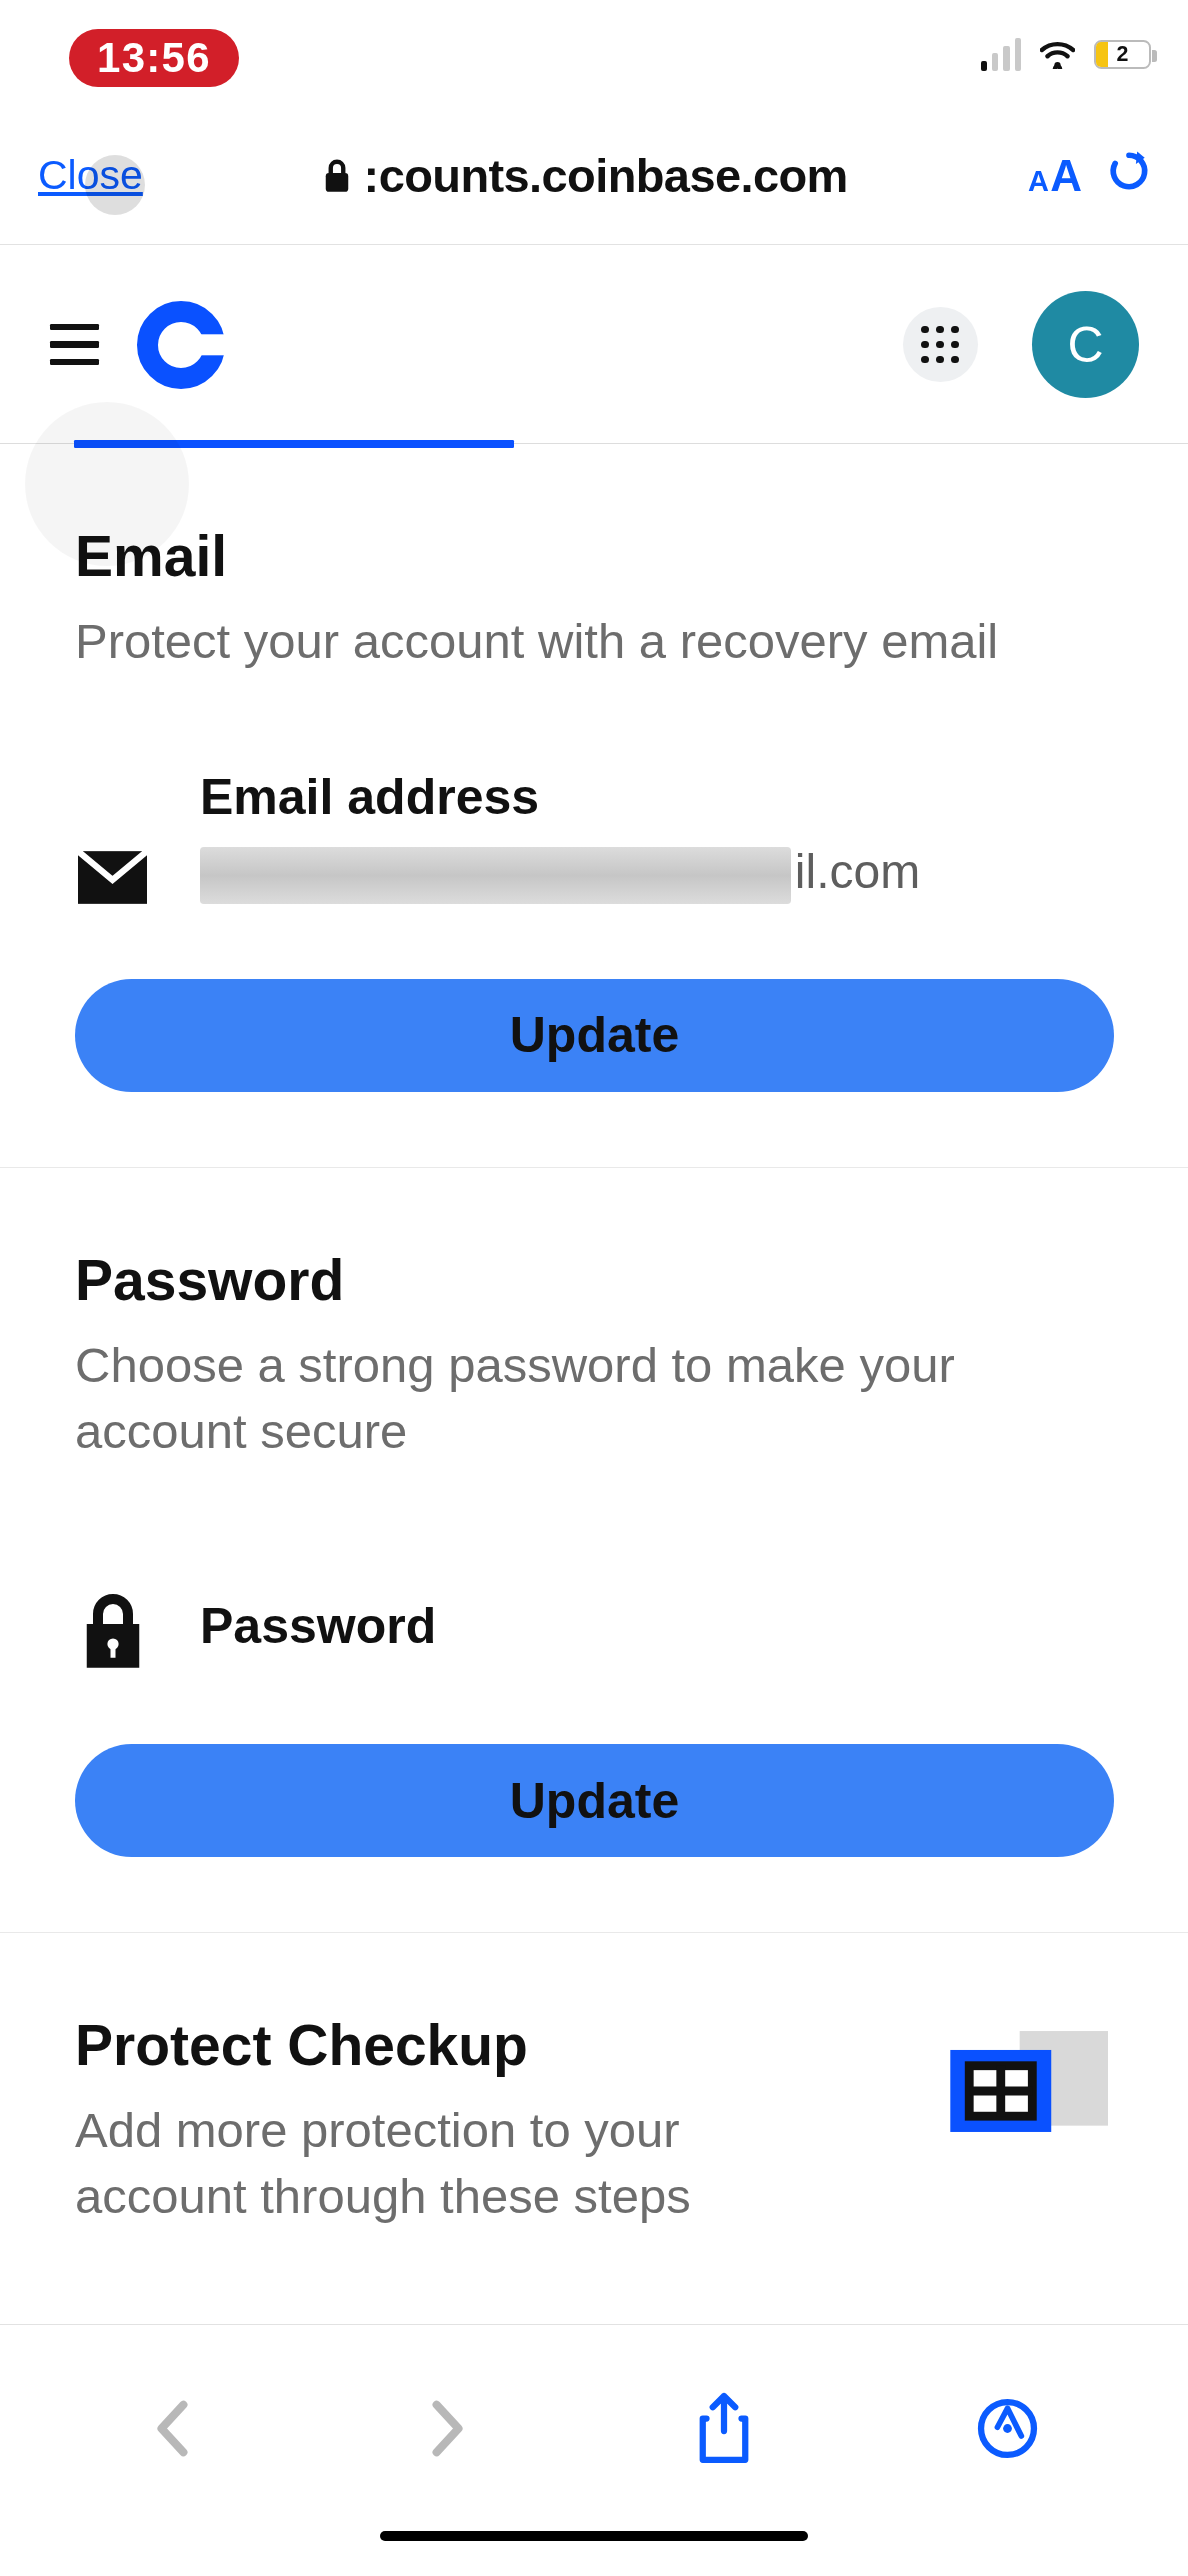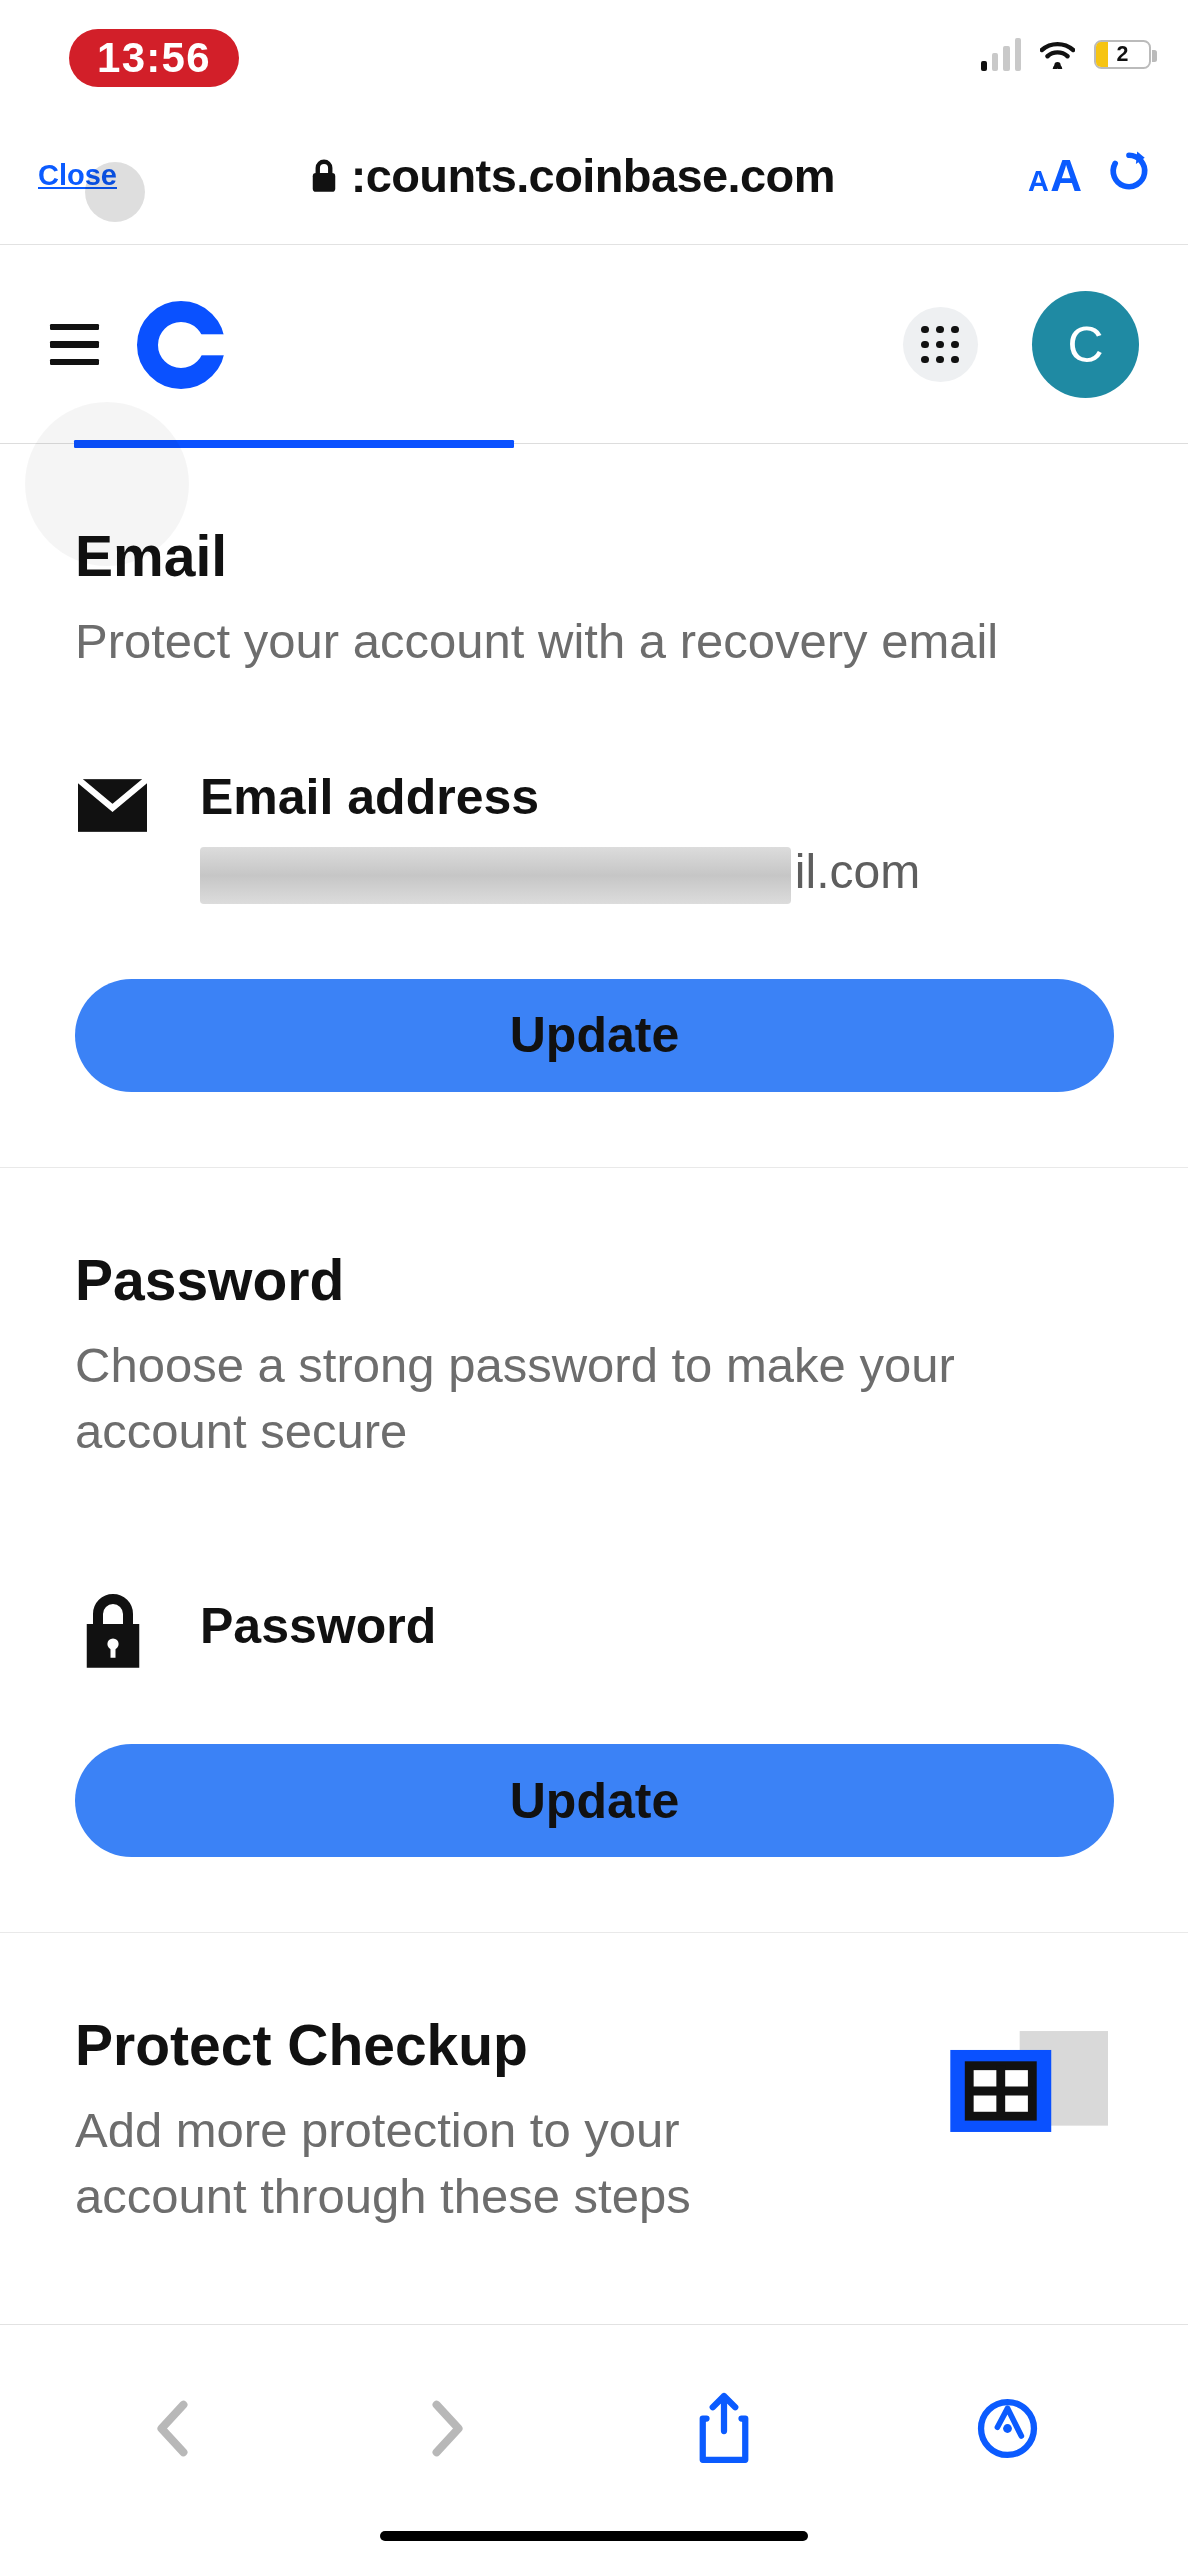--- a/index.html
+++ b/index.html
@@ -12,21 +12,21 @@
   .signal { display:flex; align-items:flex-end; gap:5px; }
   .signal .bar { width:6.3px; background:#c9c9c9; border-radius:1.9px; }
   .signal .bar.b1{height:10px; background:#111;} .signal .bar.b2{height:17.6px;} .signal .bar.b3{height:25px;} .signal .bar.b4{height:33px;}
   .battery { position:relative; width:57px; height:29px; border:2.5px solid #bbb; border-radius:7.5px; }
   .battery::after { content:""; position:absolute; right:-7.5px; top:7.5px; width:5px; height:12.6px; background:#bbb; border-radius:0 2.5px 2.5px 0; }
   .batt-fill { position:absolute; top:0; left:0; bottom:0; width:22%; background:#f6c412; border-radius:5px 0 0 5px; }
   .batt-txt  { position:absolute; inset:0; display:flex; align-items:center; justify-content:center; font-weight:700; font-size:21.4px; color:#111; }
 
   
   .addr-bar { height:138px; width:100%; display:flex; align-items:center; padding:0 38px; gap:25px; border-bottom:1.3px solid #e2e2e2; }
-  .close-link { color:#0b5bff; font-size:29px; text-decoration:underline; font-weight:700; position:relative; }
+  .close-link { color:#0b5bff; font-size:41px; text-decoration:underline; font-weight:400; position:relative; }
   .close-link::after { content:""; position:absolute; left:47px; top:3.1px; width:60px; height:60px; background:rgba(0,0,0,.13); border-radius:50%; pointer-events:none; }
   .url-wrap { flex:1; display:flex; align-items:center; justify-content:center; gap:12.6px; }
   .url-text { font-size:47px; font-weight:700; letter-spacing:-0.6px; }
   .addr-btn { color:#0b5bff; font-size:44px; font-weight:700; }
   .aa { display:flex; align-items:baseline; gap:1.3px;}
   .aa .small{font-size:29px;} .aa .big{font-size:44px;}
 
   
   .app-header { height:199px; width:100%; display:flex; align-items:center; padding:0 50px; gap:38px; position:relative; }
   .hamburger  { display:flex; flex-direction:column; gap:11.3px; }
@@ -41,21 +41,21 @@
   .header-divider{position:absolute;left:0;right:0;bottom:0;height:1.3px;background:#ddd;}
   .progress { position:absolute; left:74px; bottom:-3.8px; width:440px; height:7.5px; background:#0a51ff; border-radius:1.3px; }
   .ghost-circle { position:absolute; left:25px; top:157px; width:164px; height:164px; background:rgba(0,0,0,.04); border-radius:50%; pointer-events:none; }
 
   
   .content { padding:0; }
   .section { padding:79px 75px 75px; border-bottom:1.9px solid #e9e9e9; }
   .sec-title { font-size:57px; font-weight:700; margin-bottom:19px; }
   .sec-sub   { font-size:49px; color:#6d6d6d; line-height:1.35; font-weight:500; }
 
-  .field-row { display:flex; align-items:flex-start; gap:50px; margin-top:94px; }
+  .field-row { display:flex; align-items:flex-end; gap:50px; margin-top:94px; }
   .field-row.align-center { align-items:center; margin-top:119px; margin-bottom:75px;}
   .icon-box  { width:75px; display:flex; justify-content:center; padding-top:11.3px;}
   .field-label { font-size:50px; font-weight:700; margin-bottom:17.6px; }
   .field-value { font-size:48px; color:#5e5e5e; font-weight:500;}
   .redact { display:inline-block; width:591px; height:57px; background:linear-gradient(#dcdcdc,#c6c6c6,#dcdcdc); vertical-align:middle; border-radius:3.8px; margin-right:3.8px;}
 
   .btn { width:100%; height:113px; margin-top:75px; background:#3b82f6; border-radius:63px; display:flex; align-items:center; justify-content:center; font-size:50px; font-weight:600; color:#111;}
 
   .checkup { display:flex; gap:25px; }
   .checkup .text { flex:1; }

